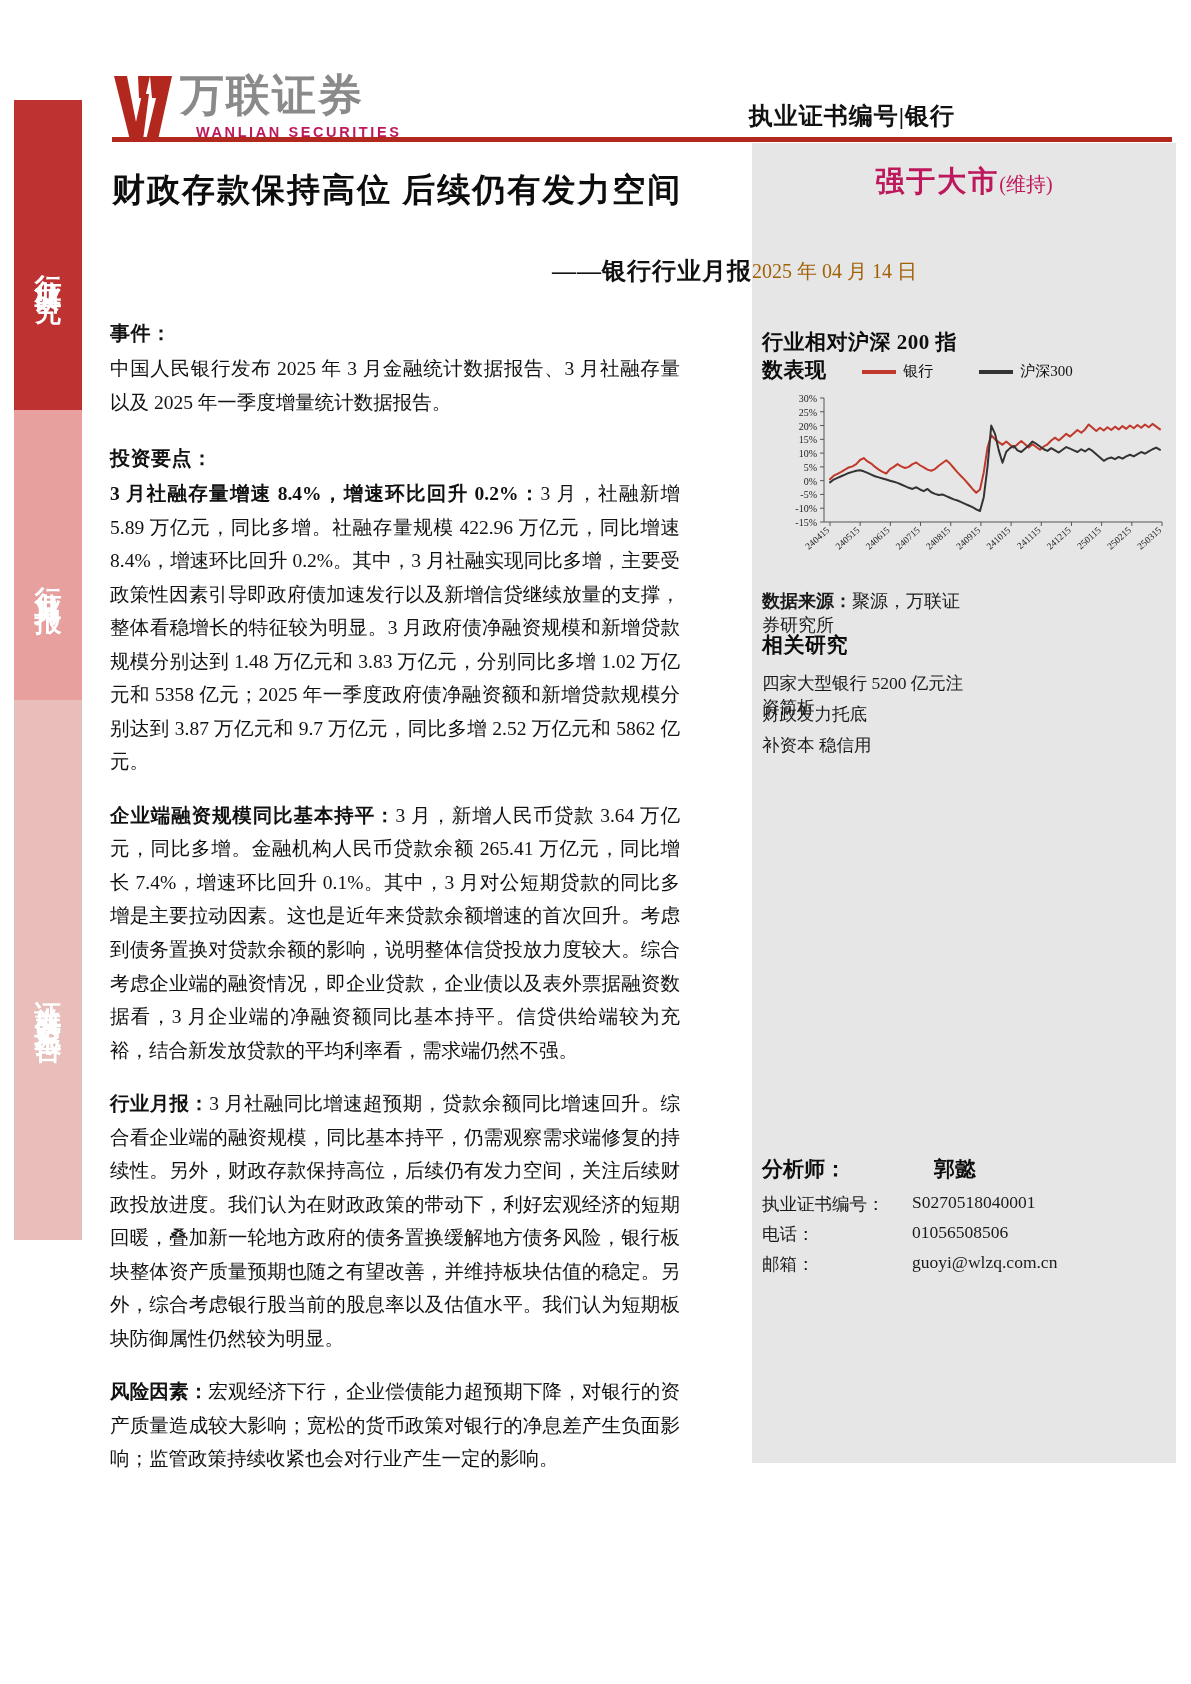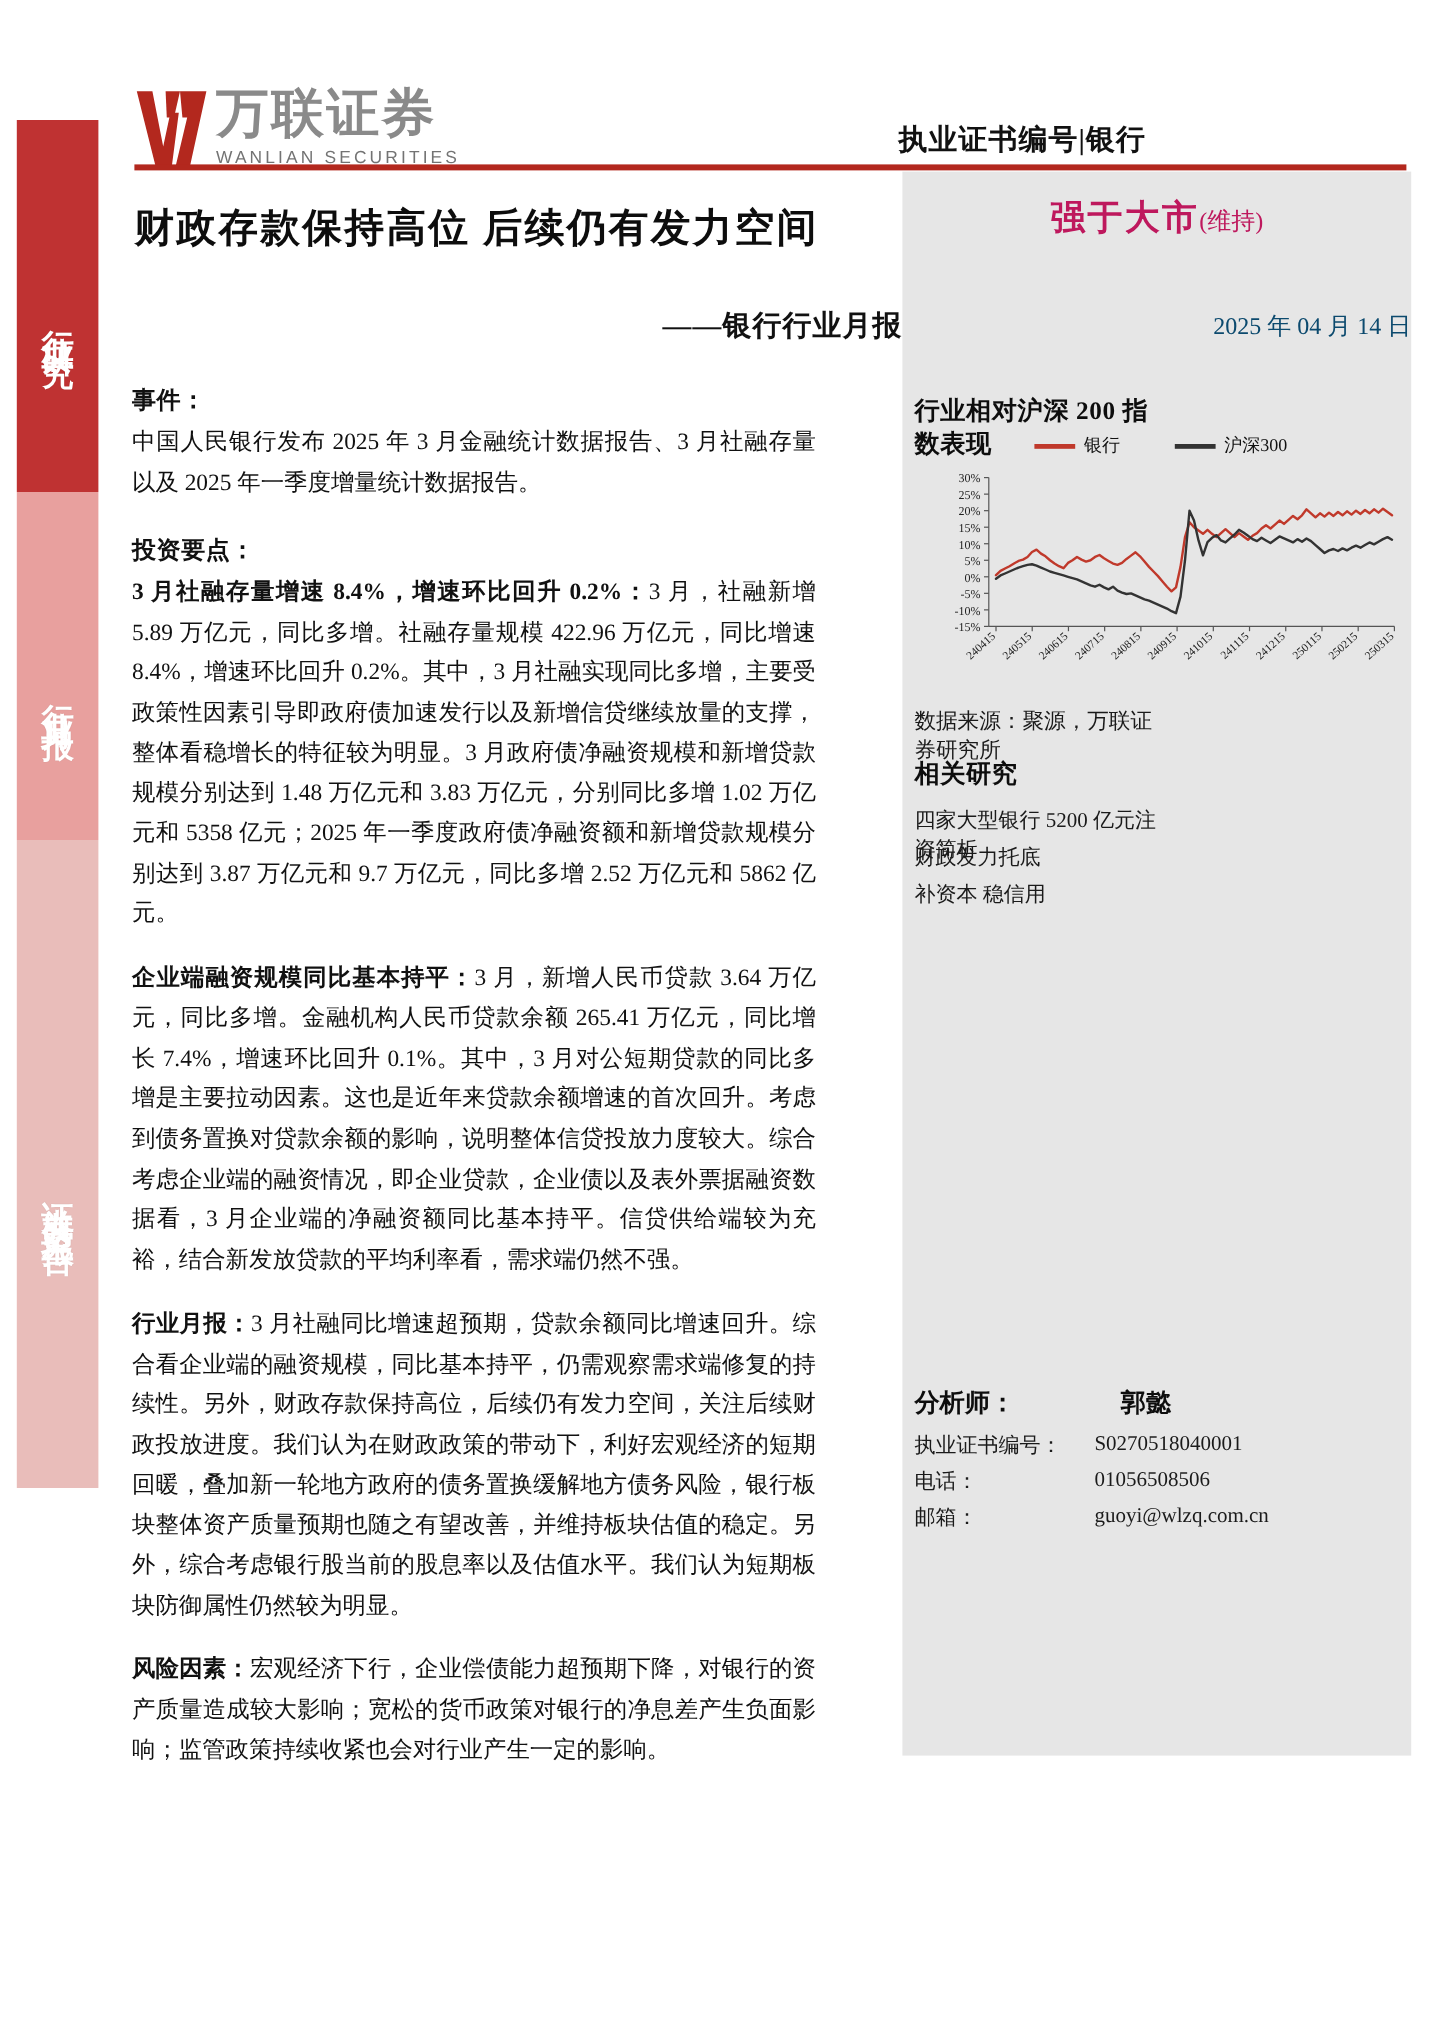--- a/index.html
+++ b/index.html
@@ -31,22 +31,22 @@
   .sb2 span { padding-top:48px; }
   .sb3 { top:700px;  height:540px; background:#e9bdba; }
   .sb3 span { padding-top:60px; }
 
   
   .logo-wrap { position:absolute; left:112px; top:55px; height:85px; display:flex; align-items:flex-end; }
   .logo-mark { width:62px; height:66px; margin-right:6px; }
   .logo-text { display:flex; flex-direction:column; }
   .logo-cn { font-family:"Liberation Sans","DejaVu Sans",sans-serif; font-weight:700;
              font-size:44px; color:#8a8a8a; letter-spacing:2px; line-height:1; }
-  .logo-en { font-family:"Liberation Sans","DejaVu Sans",sans-serif; font-weight:400;
-             font-size:14.5px; color:#737373; letter-spacing:2.6px; margin-top:7px; }
+  .logo-en { font-family:"Liberation Sans","DejaVu Sans",sans-serif; font-weight:700;
+             font-size:14.5px; color:#be185d; letter-spacing:2.6px; margin-top:7px;margin-left:16px; }
 
   .hdr-right { position:absolute; right:18px; top:100px;
                font-family:"Liberation Serif","DejaVu Serif",serif;
                font-weight:700; font-size:24px; color:#111; letter-spacing:1px; }
 
   .hdr-rule { position:absolute; left:112px; top:137px; width:1060px; height:5px; background:#b3281e; }
 
   
   .title { position:absolute; left:112px; top:168px; width:600px;
            font-family:"Liberation Serif","DejaVu Serif",serif;
@@ -54,31 +54,31 @@
   .subtitle { position:absolute; left:112px; top:255px; width:640px; text-align:right;
               font-family:"Liberation Serif","DejaVu Serif",serif;
               font-weight:700; font-size:24px; color:#111; letter-spacing:1px; }
 
   
   .panel { position:absolute; left:752px; top:143px; width:424px; height:1320px; background:#e6e6e6; }
   .rating { position:absolute; left:752px; top:162px; width:424px; text-align:center;
             font-family:"Liberation Serif","DejaVu Serif",serif; color:#be185d; }
   .rating .big { font-weight:700; font-size:29px; letter-spacing:2px; }
   .rating .small { font-size:20px; }
-  .repdate { position:absolute; left:752px; top:258px; width:424px; text-align:right;
-             font-family:"Liberation Serif","DejaVu Serif",serif; font-size:20px; color:#0c4a6e; }
+  .repdate { position:absolute; left:752px; top:258px; width:424px; text-align:left;
+             font-family:"Liberation Serif","DejaVu Serif",serif; font-size:20px; color:#a16207; }
 
   .panel-h { position:absolute; left:762px; font-family:"Liberation Serif","DejaVu Serif",serif;
              font-weight:700; font-size:21px; color:#0d0d0d; letter-spacing:.5px; }
   .panel-t { position:absolute; left:762px; font-family:"Liberation Serif","DejaVu Serif",serif;
              font-size:18px; color:#1a1a1a; }
 
   #chartTitle { top:328px; }
   #dataSource { top:589px; font-size:18px; }
-  #dataSource b { font-weight:400; }
+  #dataSource b { font-weight:700; }
   #relTitle  { top:631px; }
   .rel-item  { position:absolute; left:762px; font-size:17.5px; color:#1a1a1a;
                font-family:"Liberation Serif","DejaVu Serif",serif; }
 
   
   .chart-box { position:absolute; left:770px; top:362px; width:395px; height:225px; }
   .legend { position:absolute; left:0; top:0; width:395px; display:flex;
             justify-content:center; gap:46px; align-items:center;
             font-family:"Liberation Serif","DejaVu Serif",serif; font-size:15px; color:#111; }
   .legend .item { display:flex; align-items:center; gap:7px; }

